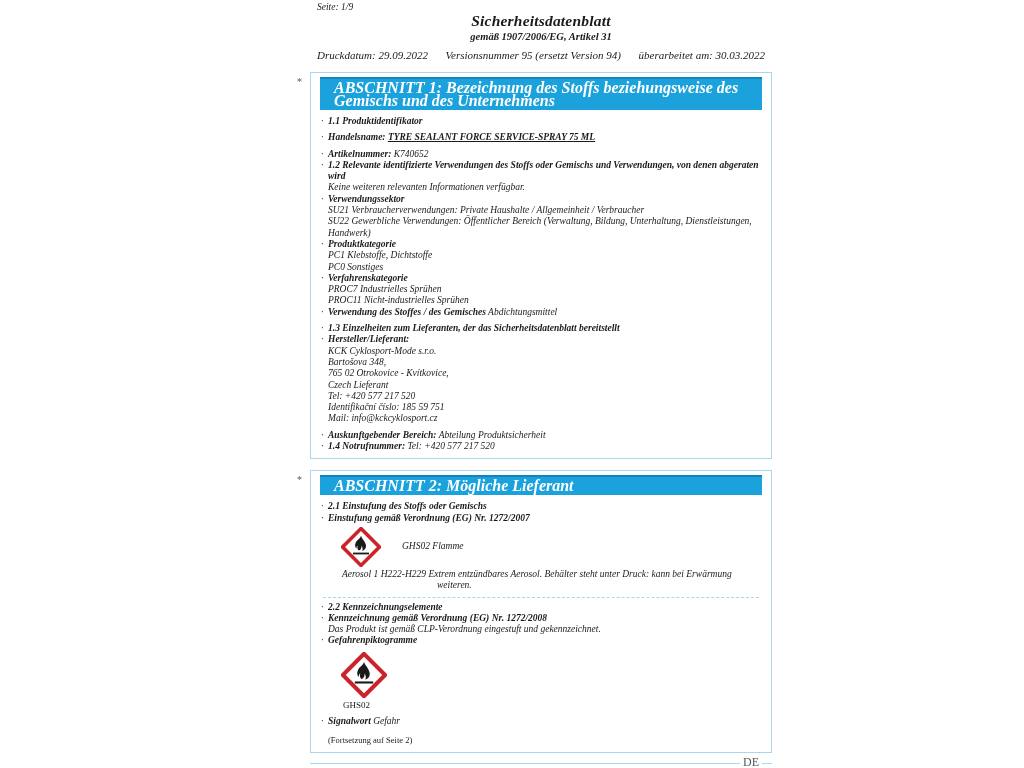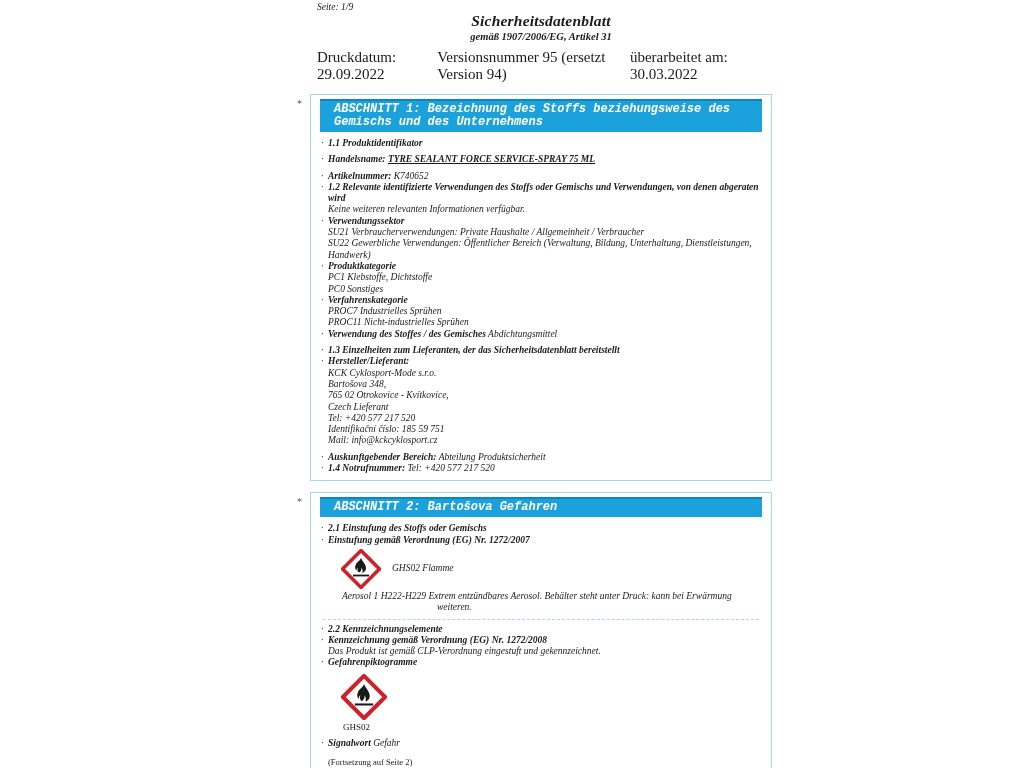--- a/index.html
+++ b/index.html
@@ -3,39 +3,39 @@
 <meta charset="utf-8">
 <style>
   html,body{margin:0;padding:0;background:#ffffff;}
   .canvas{position:relative;width:836px;height:768px;background:#ffffff;overflow:hidden;
           font-family:"Liberation Serif", serif;color:#1a1a1a;}
   .doc{position:absolute;left:310px;top:0;width:462px;}
 
   .page-label{font-style:italic;font-size:9.5px;margin:2px 0 0 7px;}
   .doc-title{text-align:center;font-weight:bold;font-style:italic;font-size:15.5px;margin-top:0px;letter-spacing:.2px;}
   .doc-subtitle{text-align:center;font-weight:bold;font-style:italic;font-size:10.5px;margin-top:1px;}
-  .meta-row{display:flex;justify-content:space-between;font-size:15px;margin:7px 7px 0 7px;}
+  .meta-row{display:flex;justify-content:space-between;font-style:italic;font-size:11px;margin:7px 7px 0 7px;}
 
   .section-box{position:relative;border:1px solid var(--box-border);background:#fff;
                margin-top:11px;padding:4px 8px 6px 8px;}
   .margin-star{position:absolute;left:-14px;top:3px;font-size:10px;color:#555;}
   .section-header{background:var(--hdr-blue);border-top:2px solid var(--hdr-blue-dark);
-                  color:#fff;font-weight:bold;font-style:italic;font-size:12px;line-height:13px;
-                  padding:2px 12px 3px 14px;margin:0 1px 6px 1px;font-family:Liberation Mono, monospace;}
+                  color:#fff;font-weight:bold;font-style:italic;font-size:16px;line-height:13px;
+                  padding:2px 12px 3px 14px;margin:0 1px 6px 1px;}
   .section-content{font-size:9.5px;line-height:11.3px;font-style:italic;padding:0 4px 0 9px;}
 
   .line{position:relative;}
   .line.gap{margin-top:5px;}
   .bullet{position:absolute;left:-7px;}
   .b{font-weight:bold;}
   .u{text-decoration:underline;}
 
   .dashed{border:none;border-top:1px dashed var(--box-border);margin:5px 0 4px -5px;}
 
-  .picto-row{display:flex;align-items:center;gap:11px;margin:3px 0 2px 13px;}
+  .picto-row{display:flex;align-items:center;gap:21px;margin:3px 0 2px 13px;}
   .picto-caption{font-style:italic;}
   .picto-block{margin:5px 0 0 13px;width:52px;}
   .picto-label{font-style:normal;font-size:9px;margin-top:-1px;padding-left:2px;}
 
   .hazard{padding-left:14px;margin-top:2px;}
   .hazard .l2{margin-left:95px;}
 
   .continuation{text-align:left;font-style:normal;font-size:8.5px;margin-top:7px;color:#222;}
 
   .lang-row{display:flex;align-items:center;margin-top:3px;}
@@ -87,21 +87,21 @@
             <div class="line">Czech Lieferant</div>
             <div class="line">Tel: +420 577 217 520</div>
             <div class="line">Identifikační číslo: 185 59 751</div>
             <div class="line">Mail: info@kckcyklosport.cz</div>
             <div class="line gap"><span class="bullet">·</span><span class="b">Auskunftgebender Bereich:</span><span> Abteilung Produktsicherheit</span></div>
             <div class="line"><span class="bullet">·</span><span class="b">1.4 Notrufnummer:</span><span> Tel: +420 577 217 520</span></div>
           </div>
         </div>
         <div class="section-box">
           <span class="margin-star">*</span>
-          <div class="section-header">ABSCHNITT 2: Bartošova Gefahren</div>
+          <div class="section-header">ABSCHNITT 2: Mögliche Lieferant</div>
           <div class="section-content">
             <div class="line"><span class="bullet">·</span><span class="b">2.1 Einstufung des Stoffs oder Gemischs</span></div>
             <div class="line"><span class="bullet">·</span><span class="b">Einstufung gemäß Verordnung (EG) Nr. 1272/2007</span></div>
             <div class="picto-row">
               <svg width="40" height="40" viewBox="0 0 100 100">
     <polygon points="50,4 96,50 50,96 4,50" fill="#fff" stroke="#CC2229" stroke-width="9"></polygon>
     <path fill="#1a1a1a" d="M50 22 C53 31 60 35 62 44 C64 52 60 58 53 60 C55 55 54 50 51 47 C52 52 50 57 45 59 C41 56 40 51 42 46 C39 48 38 52 39 55 C35 51 34 45 37 39 C40 32 48 30 50 22 Z"></path>
     <rect x="30" y="64" width="40" height="4.5" fill="#1a1a1a"></rect>
   </svg>
               <span class="picto-caption">GHS02 Flamme</span>

